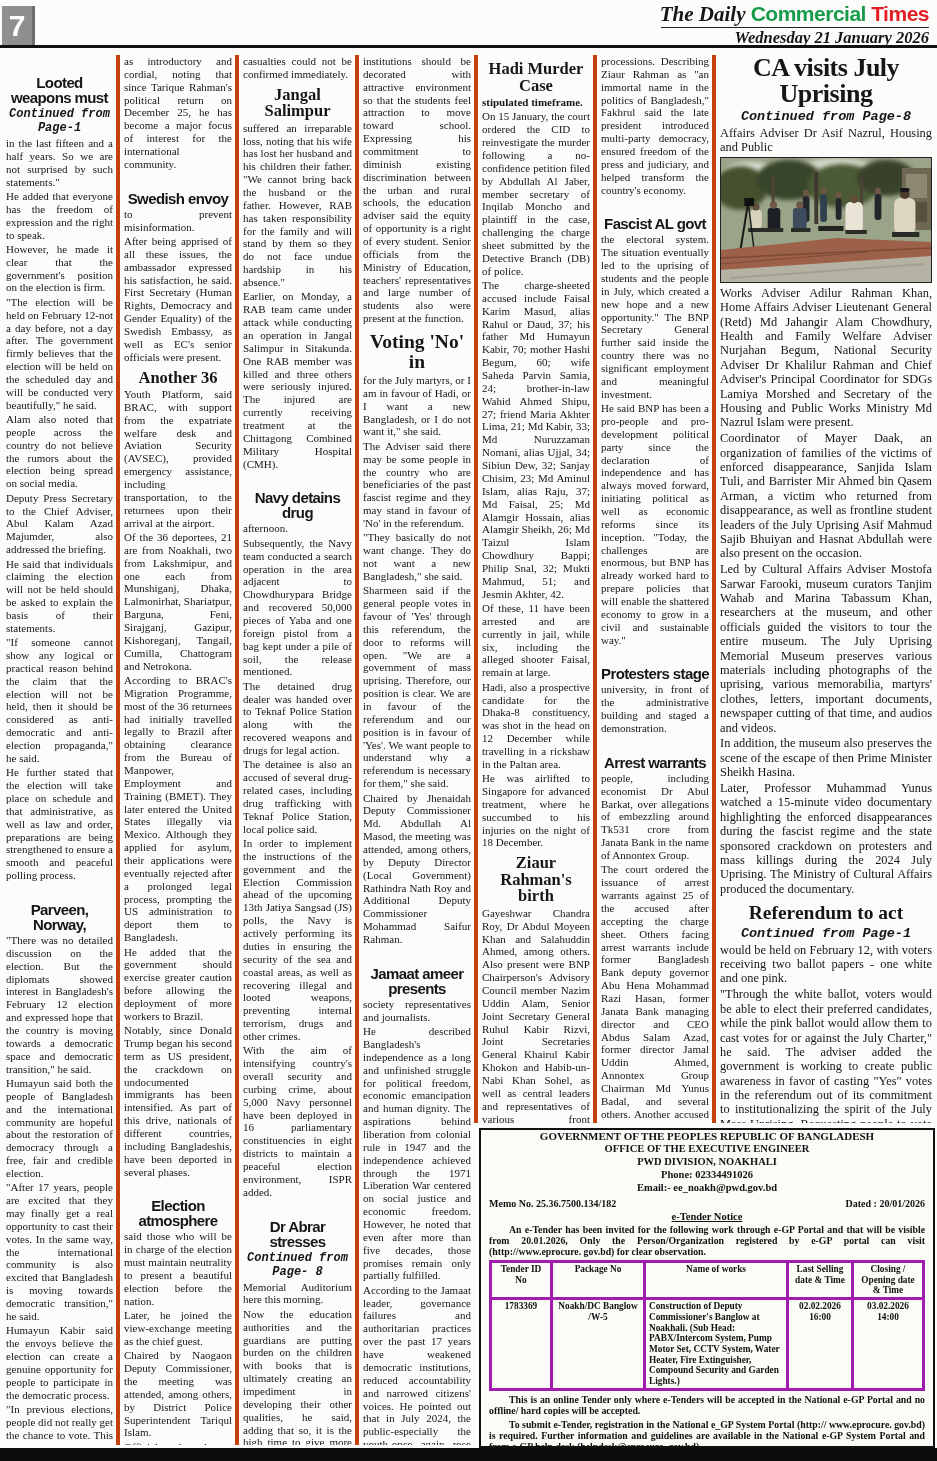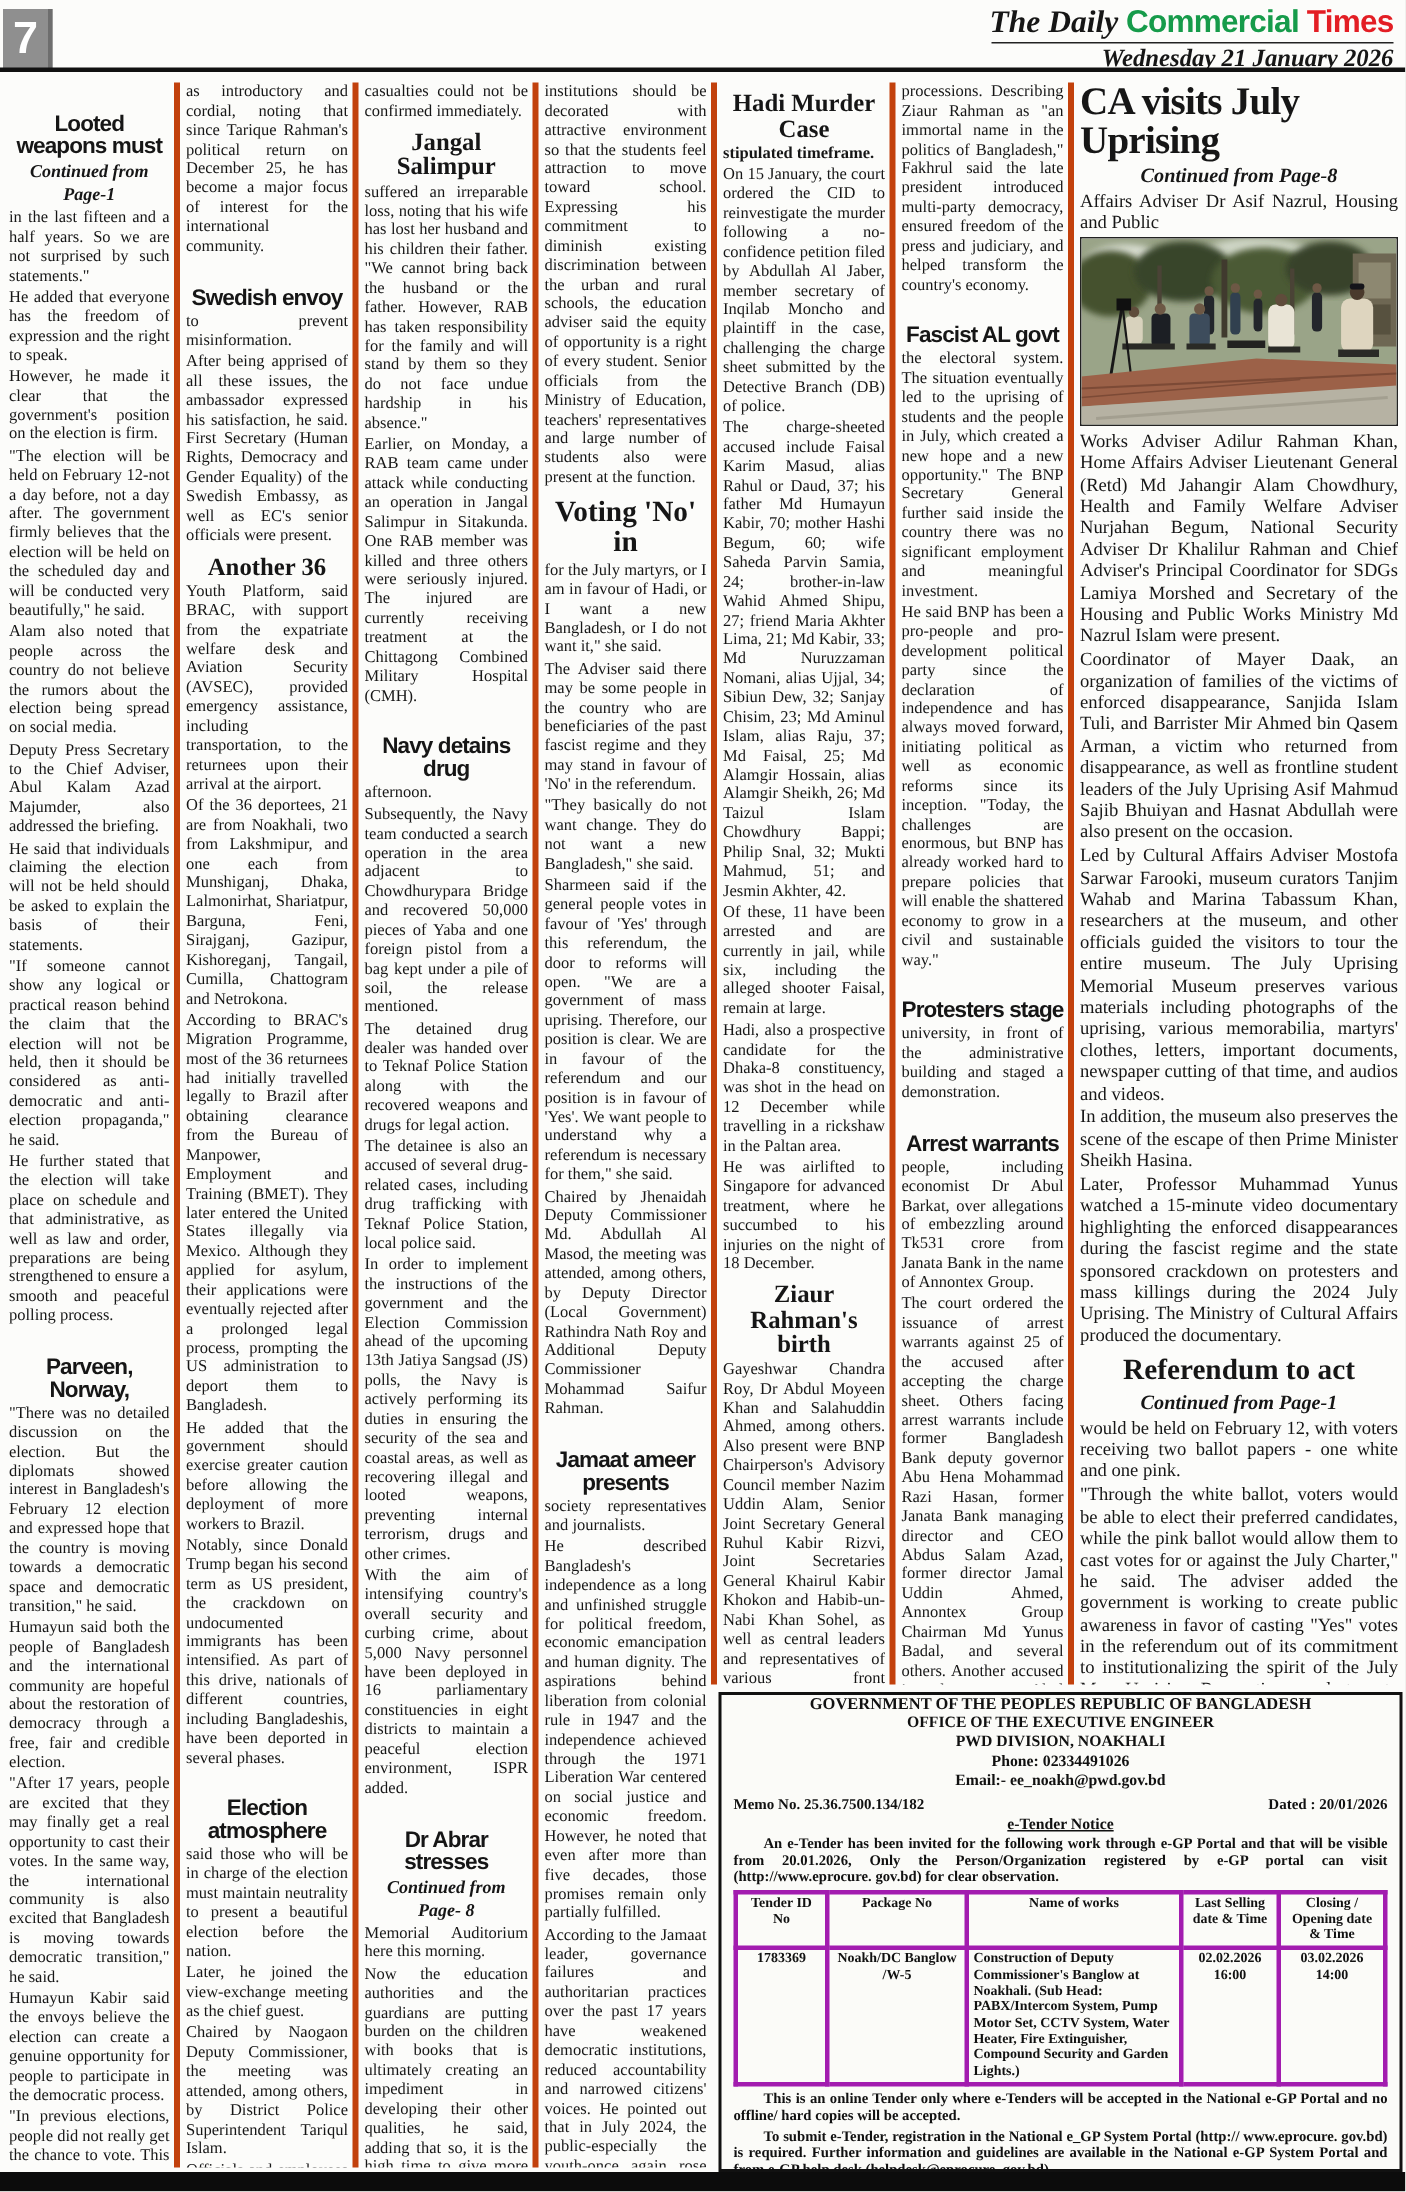--- a/index.html
+++ b/index.html
@@ -30,22 +30,22 @@
   #c5 { left:593px; width:119px; height:1068px; }
   #c6 { left:712px; width:223px; height:1068px; }
 
   .para { font-size:11px; line-height:1.17; text-align:justify; margin:0 0 1.5px; }
   .lead { font-size:11px; line-height:1.17; text-align:justify; margin:0 0 1.5px; font-weight:700; }
   #c6 .para { font-size:12.4px; line-height:1.16; }
   .h-sans { font-family:"Liberation Sans",sans-serif; font-weight:700; font-size:15px; letter-spacing:-0.6px;
             text-align:center; line-height:1.0; margin:20px 0 2px; }
   .h-serif { font-weight:700; font-size:16.5px; text-align:center; line-height:1.0; margin:6px 0 2px; }
   .h-lg   { font-weight:700; font-size:19.5px; text-align:center; line-height:1.0; margin:7px 0 3px; }
-  .h-xl   { font-weight:700; font-size:26px; text-align:left; line-height:1.0; margin:0 0 2px; letter-spacing:-0.5px; }
-  .continued { font-style:italic; font-weight:700; font-size:12px; text-align:center; margin:0 0 2px; }
+  .h-xl   { font-weight:700; font-size:26px; text-align:center; line-height:1.0; margin:0 0 2px; letter-spacing:-0.5px; }
+  .continued { font-style:italic; font-weight:700; font-size:12px; text-align:center; margin:0 0 2px;font-family:Liberation Mono, monospace; }
   #c6 .continued { font-size:13.5px; }
 
   .photo { margin:2px 0 3px; border:1px solid #222; line-height:0; }
 
   
   .tender { position:absolute; left:479px; top:1128px; width:456px; height:320px; box-sizing:border-box;
             border:2px solid #111; background:#fbfbf8; padding:0 8px 4px; overflow:hidden;
             font-weight:700; color:#111; }
   .t-center { text-align:center; }
   .t-h1 { font-size:11px; line-height:1.22; }

